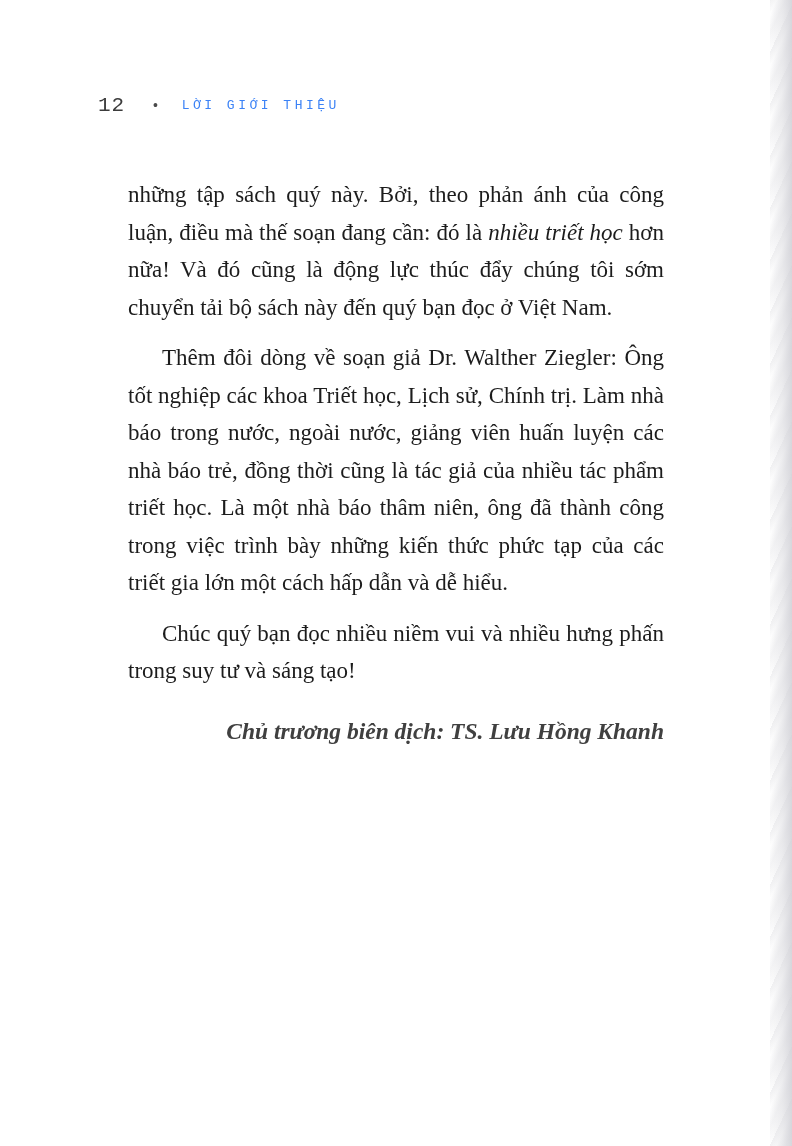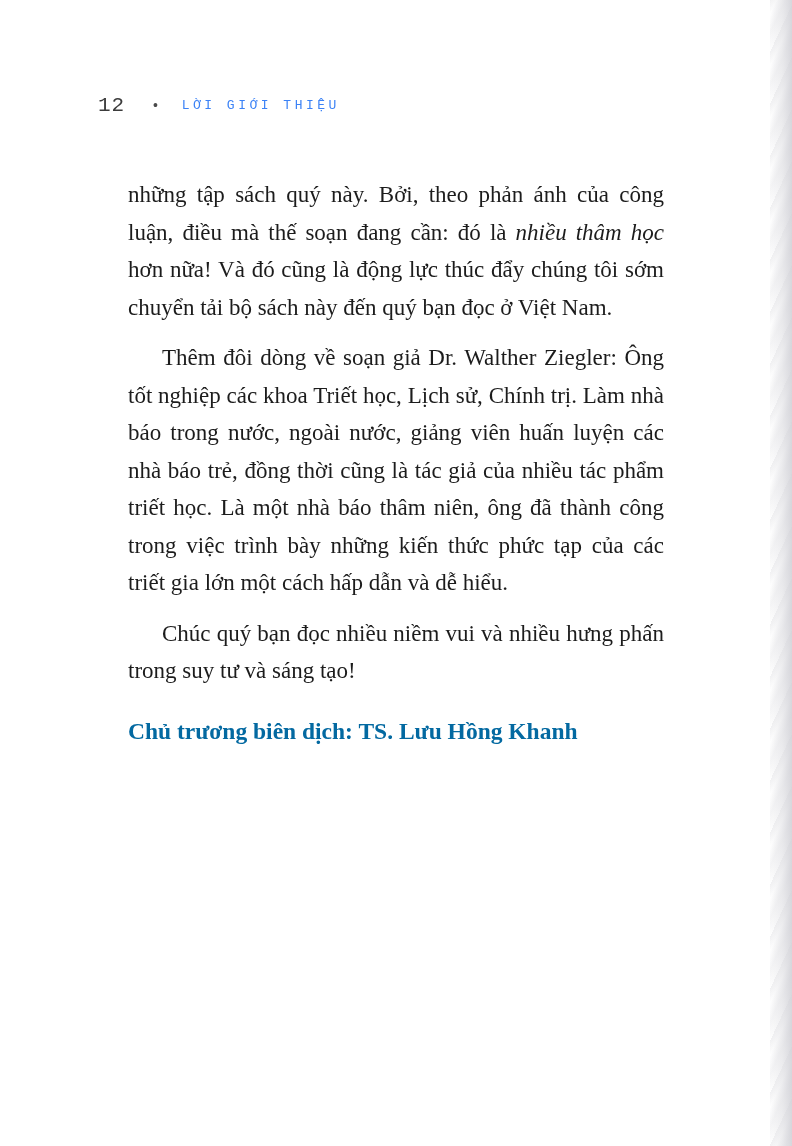--- a/index.html
+++ b/index.html
@@ -71,39 +71,41 @@
     text-indent: 34px;
   }
   .para em {
     font-style: italic;
   }
   .credit {
     margin: 23px 0 0 0;
     font-size: 23.5px;
     line-height: 37px;
     font-weight: bold;
-    color: #0369a1;
+    text-align: right;
+    color: #404040;
+    font-style: italic;
   }
 </style>
 </head>
 <body>
 
 <div class="page">
 
   <div class="edge-texture"></div>
 
   <div class="running-header">
     <span class="page-number">12</span>
     <span class="header-bullet">•</span>
     <span class="header-title">LỜI GIỚI THIỆU</span>
   </div>
 
   <main class="text-block">
 
-    <p class="para"><span>những tập sách quý này. Bởi, theo phản ánh của công luận, điều mà thế soạn đang cần: đó là </span><em>nhiều thâm học</em><span> hơn nữa! Và đó cũng là động lực thúc đẩy chúng tôi sớm chuyển tải bộ sách này đến quý bạn đọc ở Việt Nam.</span></p>
+    <p class="para"><span>những tập sách quý này. Bởi, theo phản ánh của công luận, điều mà thế soạn đang cần: đó là </span><em>nhiều triết học</em><span> hơn nữa! Và đó cũng là động lực thúc đẩy chúng tôi sớm chuyển tải bộ sách này đến quý bạn đọc ở Việt Nam.</span></p>
 
     <p class="para indent">Thêm đôi dòng về soạn giả Dr. Walther Ziegler: Ông tốt nghiệp các khoa Triết học, Lịch sử, Chính trị. Làm nhà báo trong nước, ngoài nước, giảng viên huấn luyện các nhà báo trẻ, đồng thời cũng là tác giả của nhiều tác phẩm triết học. Là một nhà báo thâm niên, ông đã thành công trong việc trình bày những kiến thức phức tạp của các triết gia lớn một cách hấp dẫn và dễ hiểu.</p>
 
     <p class="para indent">Chúc quý bạn đọc nhiều niềm vui và nhiều hưng phấn trong suy tư và sáng tạo!</p>
 
     <p class="credit">Chủ trương biên dịch: TS. Lưu Hồng Khanh</p>
 
   </main>
 
 </div>

